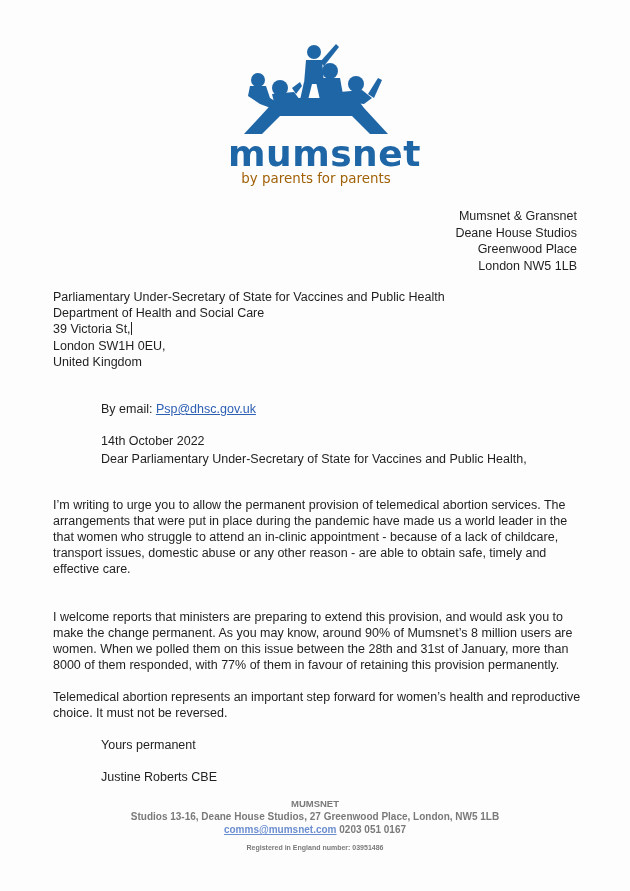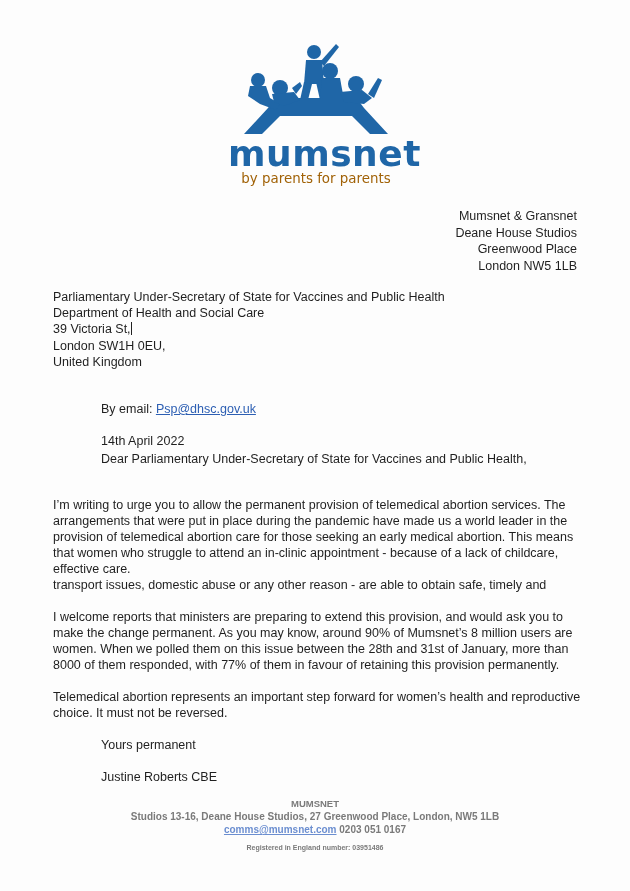--- a/index.html
+++ b/index.html
@@ -91,31 +91,30 @@
     <div><span>39 Victoria St,</span><span class="caret"></span></div>
     <div>London SW1H 0EU,</div>
     <div>United Kingdom</div>
   </div>
 
   <div class="line" style="top:401px;">
     <span>By email:</span>
     <a class="email-link">Psp@dhsc.gov.uk</a>
   </div>
 
-  <div class="line" style="top:433px;">14th April 2022</div>
+  <div class="line" style="top:433px;">14th October 2022</div>
 
   <div class="line" style="top:451px;">Dear Parliamentary Under-Secretary of State for Vaccines and Public Health,</div>
 
   <div class="para" style="top:497px;">
     <div>I’m writing to urge you to allow the permanent provision of telemedical abortion services.  The</div>
     <div>arrangements that were put in place during the pandemic have made us a world leader in the</div>
-    <div>provision of telemedical abortion care for those seeking an early medical abortion.  This means</div>
     <div>that women who struggle to attend an in-clinic appointment - because of a lack of childcare,</div>
+    <div>transport issues, domestic abuse or any other reason - are able to obtain safe, timely and</div>
     <div>effective care.</div>
-    <div>transport issues, domestic abuse or any other reason - are able to obtain safe, timely and</div>
   </div>
 
   <div class="para" style="top:609px;">
     <div>I welcome reports that ministers are preparing to extend this provision, and would ask you to</div>
     <div>make the change permanent.  As you may know, around 90% of Mumsnet’s 8 million users are</div>
     <div>women.  When we polled them on this issue between the 28th and 31st of January, more than</div>
     <div>8000 of them responded, with 77% of them in favour of retaining this provision permanently.</div>
   </div>
 
   <div class="para" style="top:689px;">

